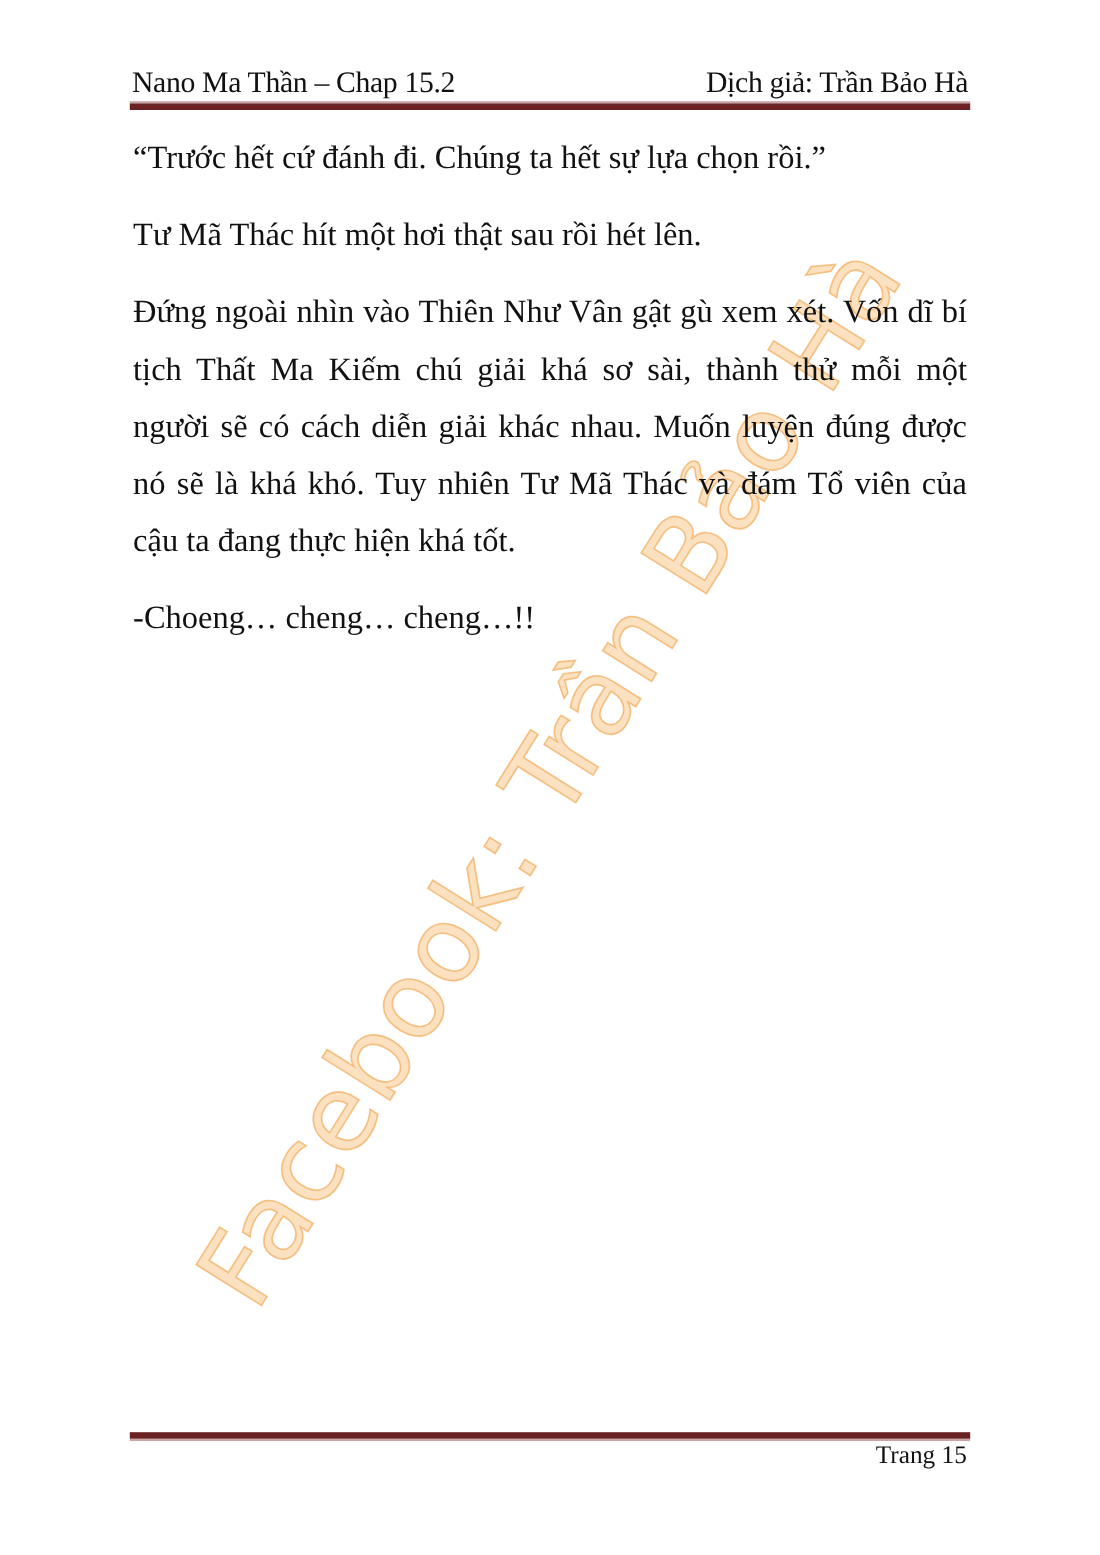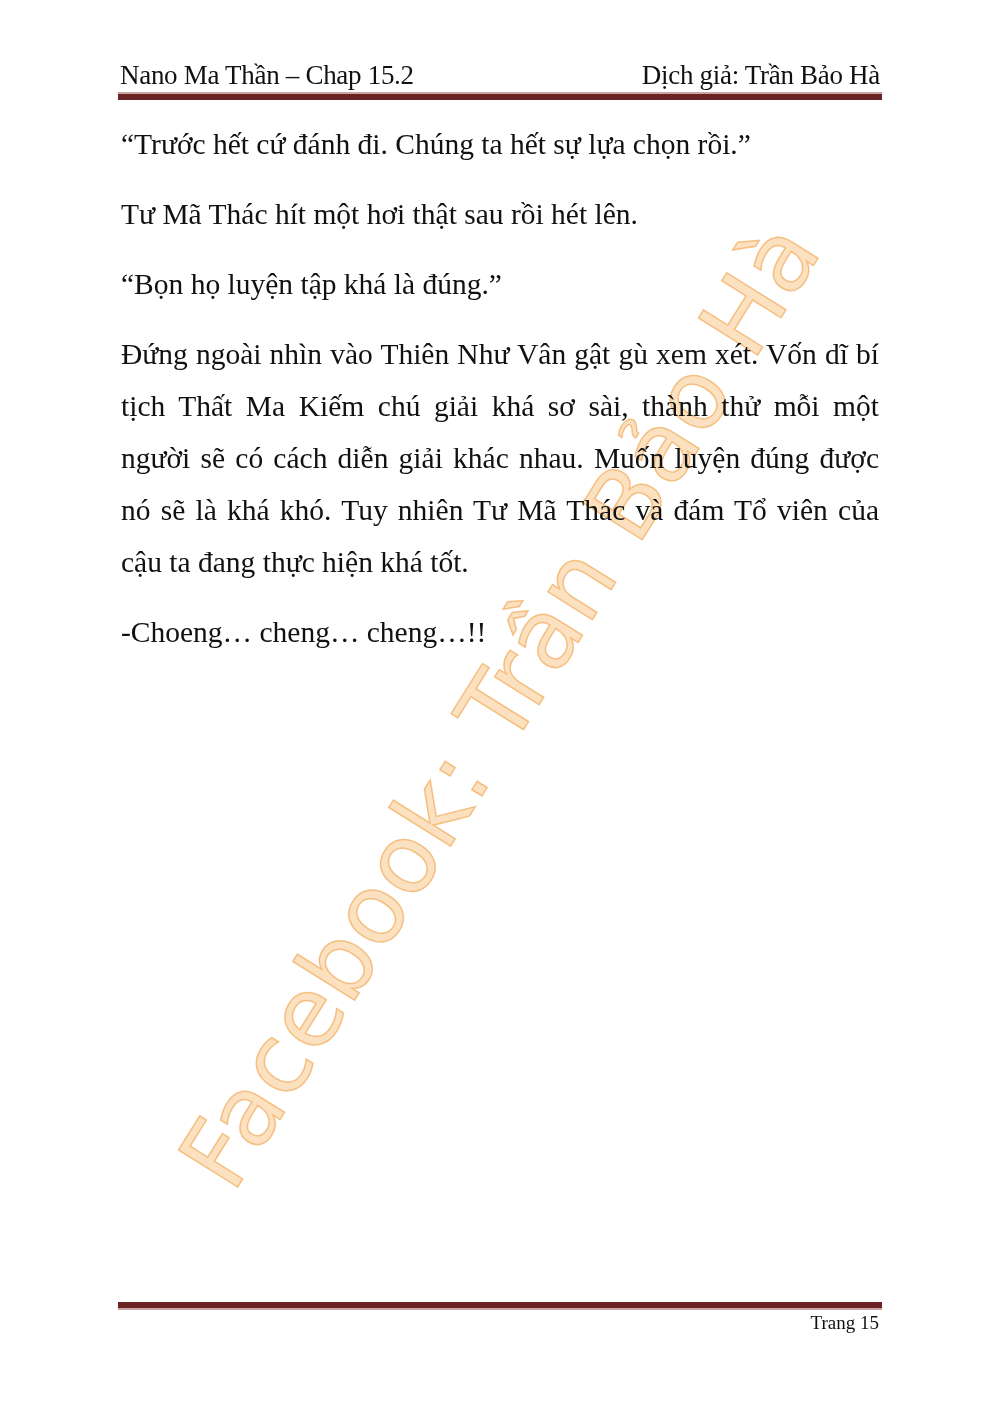--- a/index.html
+++ b/index.html
@@ -75,21 +75,21 @@
     .rule-footer-thin {
       position: absolute;
       left: 118px; top: 1308px;
       width: 764px; height: 2px;
       background: #c9a6a6;
     }
     .footer {
       position: absolute;
       right: 121px;
       top: 1310px;
-      font-size: 19px;
+      font-size: 23px;
       line-height: 26px;
     }
     
     .watermark {
       position: absolute;
       left: 500px;
       top: 705px;
       transform: translate(-50%, -50%) rotate(-58deg);
       white-space: nowrap;
       font-family: "DejaVu Sans", "Liberation Sans", sans-serif;
@@ -112,21 +112,20 @@
     <span>Dịch giả: Trần Bảo Hà</span>
   </div>
   <div class="rule-header-thin"></div>
   <div class="rule-header-thick"></div>
 
   <div class="watermark">Facebook: Trần Bảo Hà</div>
 
   <div class="content">
     <p class="para single">“Trước hết cứ đánh đi. Chúng ta hết sự lựa chọn rồi.”</p>
     <p class="para single">Tư Mã Thác hít một hơi thật sau rồi hét lên.</p>
-    <p class="para single">“Bọn họ luyện tập khá là đúng.”</p>
     <p class="para">Đứng ngoài nhìn vào Thiên Như Vân gật gù xem xét. Vốn dĩ bí tịch Thất Ma Kiếm chú giải khá sơ sài, thành thử mỗi một người sẽ có cách diễn giải khác nhau. Muốn luyện đúng được nó sẽ là khá khó. Tuy nhiên Tư Mã Thác và đám Tổ viên của cậu ta đang thực hiện khá tốt.</p>
     <p class="para single">-Choeng… cheng… cheng…!!</p>
   </div>
 
   <div class="rule-footer-thick"></div>
   <div class="rule-footer-thin"></div>
   <div class="footer">Trang 15</div>
 
 </div>
 

